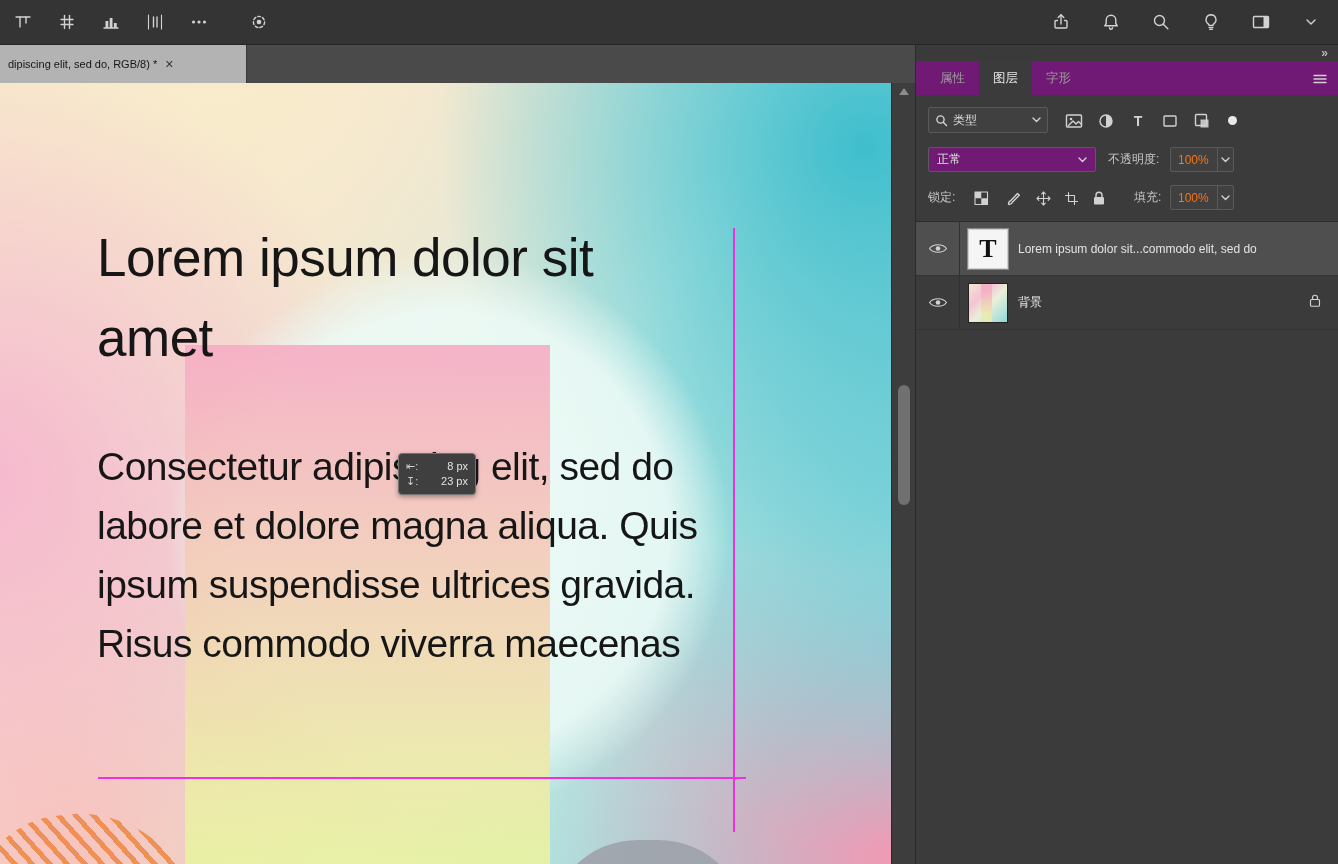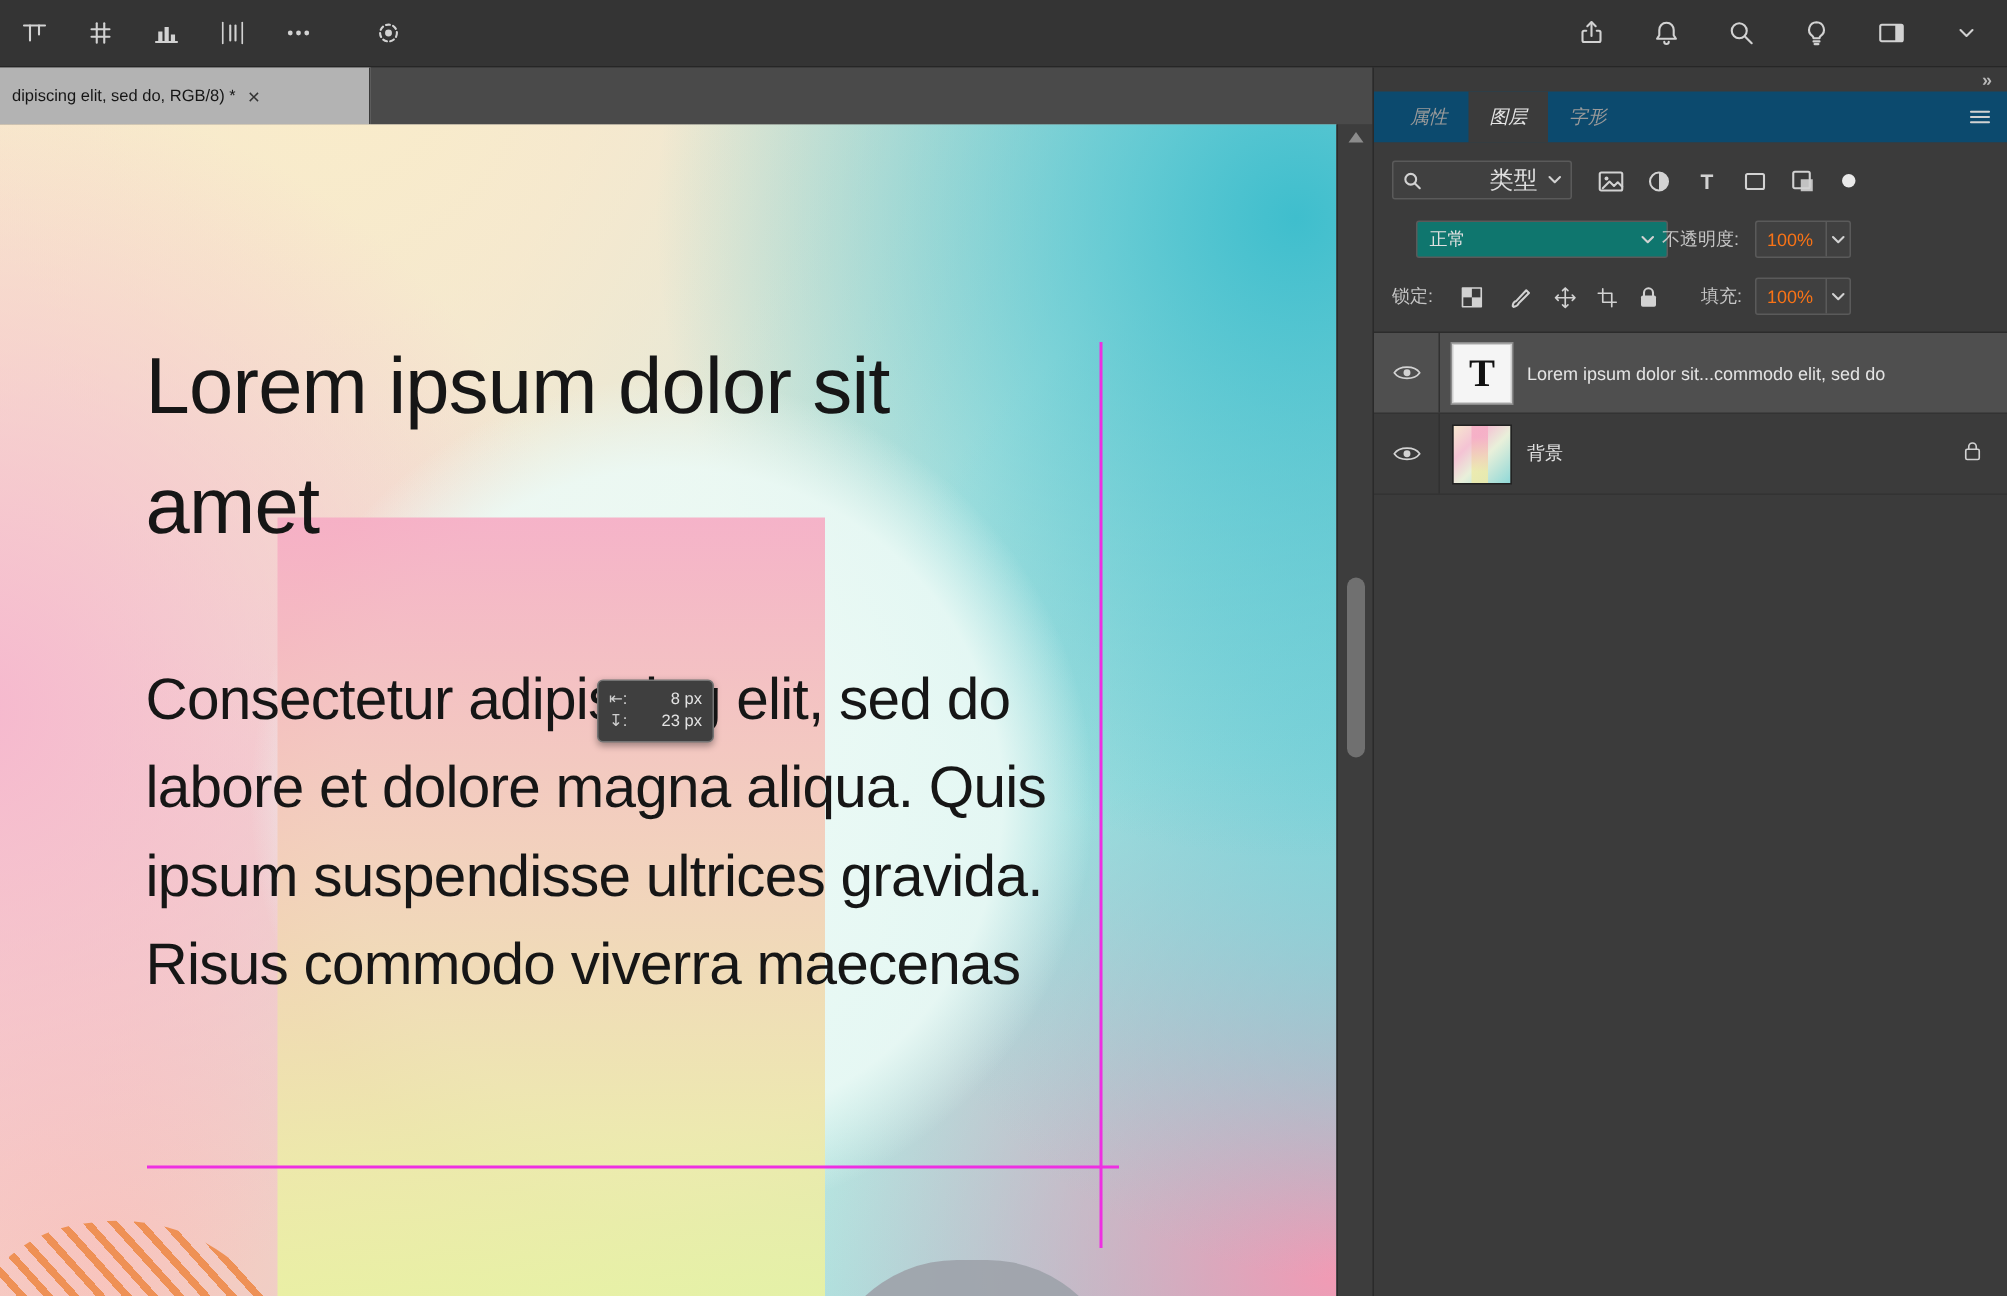--- a/index.html
+++ b/index.html
@@ -58,34 +58,34 @@
 
   
   .vscroll{position:absolute;left:891px;top:83px;width:24px;height:781px;background:#3d3d3d;border-left:1px solid #2b2b2b;}
   .vscroll .up-arrow{position:absolute;left:7px;top:5px;width:0;height:0;
       border-left:5px solid transparent;border-right:5px solid transparent;border-bottom:7px solid #8c8c8c;}
   .vthumb{position:absolute;left:6px;top:302px;width:12px;height:120px;background:#707070;border-radius:6px;cursor:pointer;}
 
   
   .panel{position:absolute;left:915px;top:45px;width:423px;height:819px;background:#3a3a3a;border-left:1px solid #2a2a2a;}
   .panel-collapse{position:absolute;right:10px;top:0px;font-size:12px;font-weight:bold;color:#b9b9b9;cursor:pointer;line-height:16px;}
-  .ptabs{position:absolute;left:0;top:16px;width:100%;height:34px;background:#0c4a6e;display:flex;align-items:center;padding-left:10px;font-style:italic;}
+  .ptabs{position:absolute;left:0;top:16px;width:100%;height:34px;background:#701a75;display:flex;align-items:center;padding-left:10px;}
   .ptab{padding:0 14px;font-size:12.5px;line-height:34px;color:#9a9a9a;cursor:pointer;}
   .ptab.active{background:#3b3b3b;color:#e6e6e6;}
   .pmenu{position:absolute;right:10px;top:26px;cursor:pointer;}
   .pbody{position:absolute;left:0;top:50px;width:100%;height:769px;background:#3b3b3b;}
 
   .kind-select{position:absolute;left:12px;top:12px;width:120px;height:26px;background:#404040;border:1px solid #5a5a5a;
       border-radius:2px;display:flex;align-items:center;padding:0 6px;gap:5px;cursor:pointer;}
-  .kind-select .lbl{font-size:16px;color:#dedede;flex:1;margin-left:40px;}
+  .kind-select .lbl{font-size:12px;color:#dedede;flex:1;}
   .filter-ico{position:absolute;top:14px;width:24px;height:24px;display:flex;align-items:center;justify-content:center;cursor:pointer;}
   .filter-T{font-size:14px;font-weight:bold;color:#d2d2d2;}
   .filter-dot{position:absolute;left:312px;top:21px;width:9px;height:9px;border-radius:50%;background:#e9e9e9;cursor:pointer;}
 
-  .mode-select{position:absolute;left:28px;top:52px;width:168px;height:25px;background:#0f766e;border:1px solid #5a5a5a;
+  .mode-select{position:absolute;left:12px;top:52px;width:168px;height:25px;background:#701a75;border:1px solid #5a5a5a;
       border-radius:2px;display:flex;align-items:center;padding:0 8px;cursor:pointer;}
   .mode-select .lbl{font-size:12px;color:#e0e0e0;flex:1;}
   .plabel{position:absolute;font-size:12px;color:#c6c6c6;line-height:25px;}
   .val-select{position:absolute;width:64px;height:25px;background:#404040;border:1px solid #5a5a5a;border-radius:2px;
       display:flex;align-items:center;cursor:pointer;}
   .val-select .val{flex:1;font-size:12px;color:#f97316;padding-left:7px;}
   .val-select .chev{width:16px;height:100%;border-left:1px solid #5a5a5a;display:flex;align-items:center;justify-content:center;}
   .lock-ico{position:absolute;top:92px;width:22px;height:22px;display:flex;align-items:center;justify-content:center;cursor:pointer;}
 
   .pdivider{position:absolute;left:0;top:126px;width:100%;height:1px;background:#2c2c2c;}

